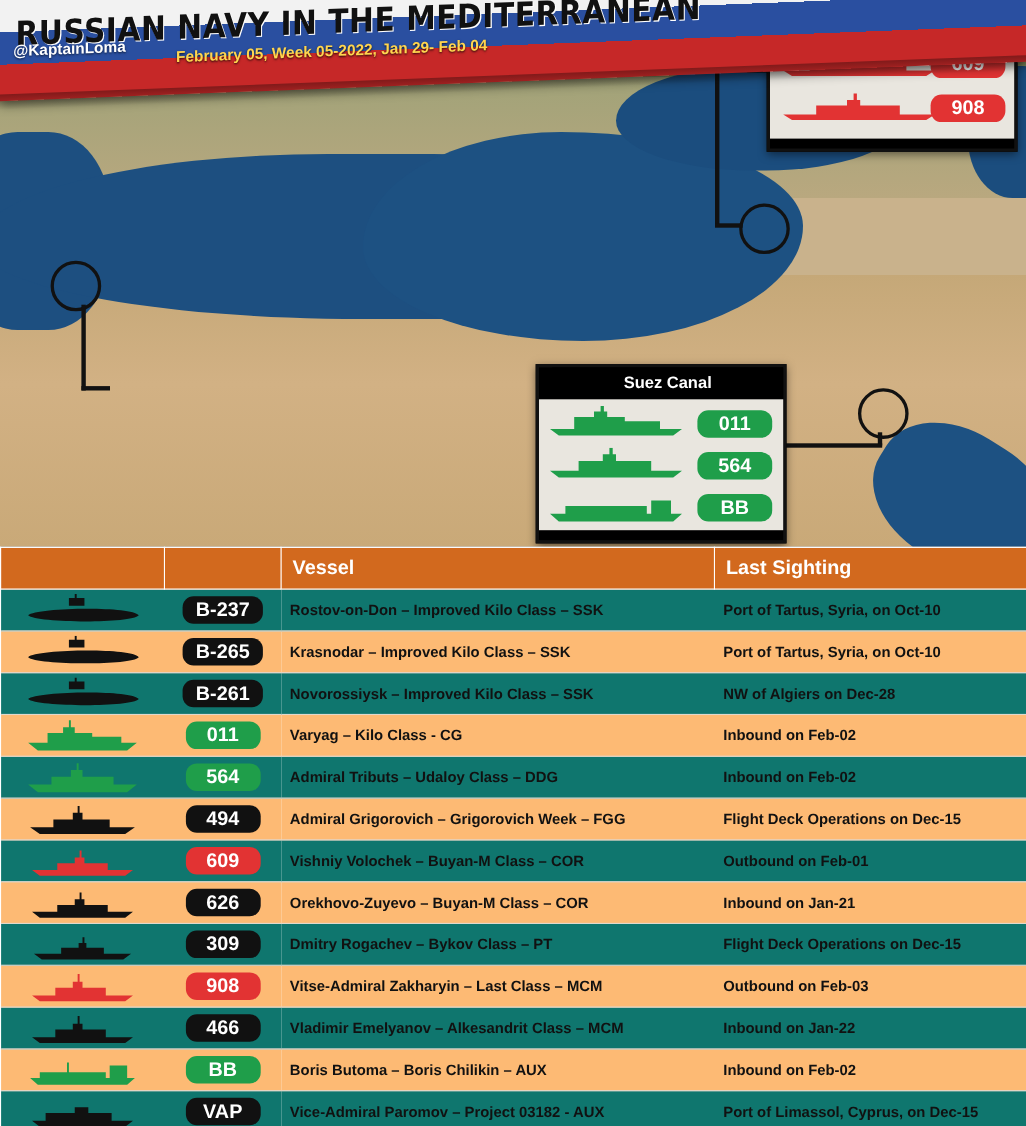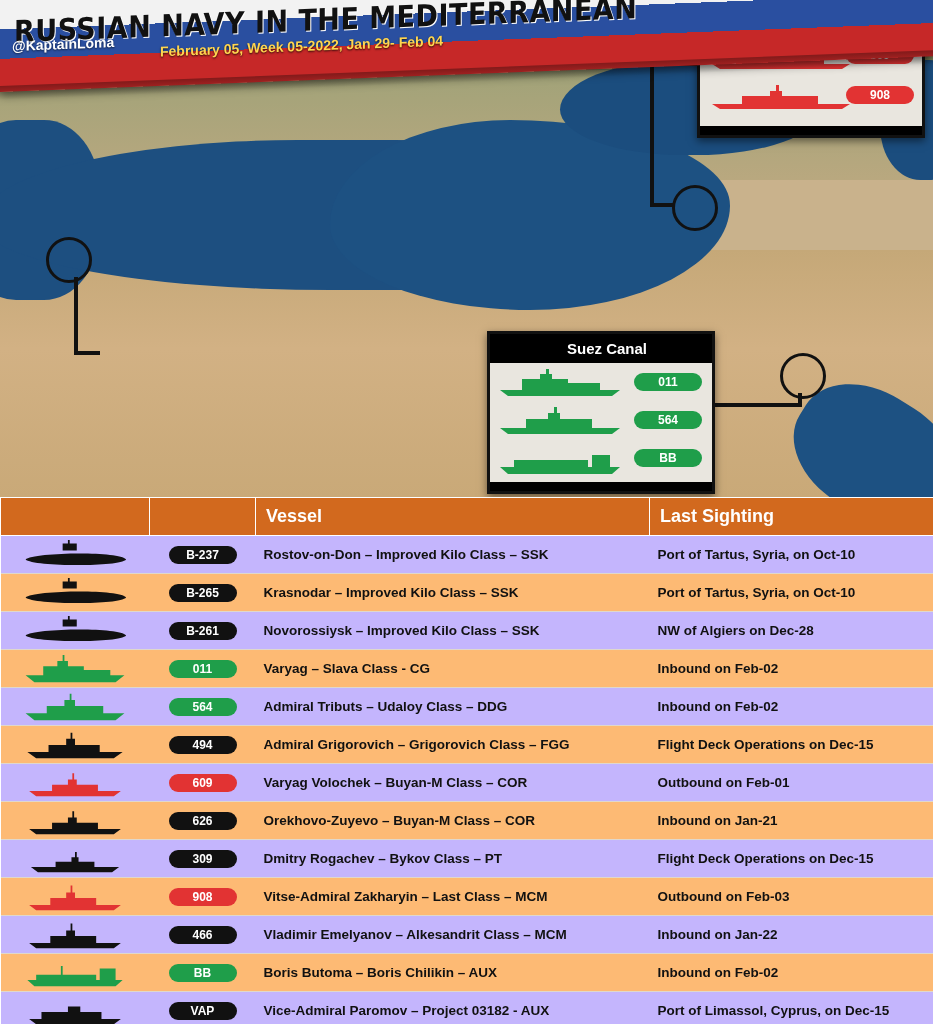--- a/index.html
+++ b/index.html
@@ -117,21 +117,21 @@
   .suez-body{position:relative;height:119px;background:#cfd8d8;}
 
   .gib{left:95px;top:310px;width:220px;height:72px;border:3px solid #111;background:#e9e6df;}
   .gib .c-title{background:#000;color:#fff;font-size:15px;font-weight:bold;text-align:center;padding:6px 4px;}
   .gib .c-sub{font-size:15px;color:#111;text-align:center;padding:9px 4px;background:#e9e6df;}
 
   .pin{position:absolute;border:3px solid #111;border-radius:50%;width:40px;height:40px;}
   .leader{position:absolute;background:#111;}
 
   .tag{
-    display:inline-block;color:#fff;font-weight:bold;font-size:12px;
+    display:inline-block;color:#fff;font-weight:bold;font-size:18px;
     padding:2px 12px;border-radius:10px;text-align:center;min-width:44px;
   }
   .tag.red{background:#e23333;}
   .tag.green{background:#1f9e4a;}
   .tag.black{background:#111;}
 
   
   .mini-ship{position:absolute;height:22px;}
   .mini-ship svg{display:block;}
 
@@ -146,21 +146,21 @@
   }
   th.c-icon{width:128px;}
   th.c-pennant{width:85px;}
   th.c-vessel{width:373px;}
   th.c-sight{width:347px;}
   td{
     font-size:13.5px;color:#1a1a1a;font-weight:bold;
     padding:3px 8px;border-bottom:1px solid #e0d8cc;
     vertical-align:middle;height:31px;
   }
-  tr.even td{background:#c4b5fd;}
+  tr.even td{background:#0f766e;}
   tr.odd td{background:#fdba74;}
   td.icon{padding:0 6px;text-align:center;}
   td.pennant{text-align:center;}
   td.vessel{color:#111;}
   td.sight{color:#111;}
   .silh{display:block;margin:0 auto;}
 </style>
 </head>
 <body>
 
@@ -285,51 +285,51 @@
           <td class="vessel">Novorossiysk – Improved Kilo Class – SSK</td>
           <td class="sight">NW of Algiers on Dec-28</td>
         </tr>
         <tr class="odd">
           <td class="icon">
             <svg class="silh" width="120" height="30" viewBox="0 0 120 34">
               <path d="M4 24 L116 24 L106 32 L14 32 Z M24 24 L24 14 L40 14 L40 8 L52 8 L52 14 L70 14 L70 18 L100 18 L100 24 Z M46 8 L46 1 L48 1 L48 8 Z" fill="#1f9e4a"></path>
             </svg>
           </td>
           <td class="pennant"><span class="tag green">011</span></td>
-          <td class="vessel">Varyag – Slava Class - CG</td>
+          <td class="vessel">Varyag – Kilo Class - CG</td>
           <td class="sight">Inbound on Feb-02</td>
         </tr>
         <tr class="even">
           <td class="icon">
             <svg class="silh" width="120" height="30" viewBox="0 0 120 34">
               <path d="M4 24 L116 24 L106 32 L14 32 Z M28 24 L28 16 L48 16 L48 9 L60 9 L60 16 L92 16 L92 24 Z M54 9 L54 2 L56 2 L56 9 Z" fill="#1f9e4a"></path>
             </svg>
           </td>
           <td class="pennant"><span class="tag green">564</span></td>
           <td class="vessel">Admiral Tributs – Udaloy Class – DDG</td>
           <td class="sight">Inbound on Feb-02</td>
         </tr>
         <tr class="odd">
           <td class="icon">
             <svg class="silh" width="120" height="30" viewBox="0 0 120 34">
               <path d="M6 25 L114 25 L104 32 L16 32 Z M30 25 L30 17 L50 17 L50 10 L60 10 L60 17 L88 17 L88 25 Z M55 10 L55 3 L57 3 L57 10 Z" fill="#111111"></path>
             </svg>
           </td>
           <td class="pennant"><span class="tag black">494</span></td>
-          <td class="vessel">Admiral Grigorovich – Grigorovich Class – FGG</td>
+          <td class="vessel">Admiral Grigorovich – Grigorovich Week – FGG</td>
           <td class="sight">Flight Deck Operations on Dec-15</td>
         </tr>
         <tr class="even">
           <td class="icon">
             <svg class="silh" width="120" height="30" viewBox="0 0 120 34">
               <path d="M8 26 L112 26 L104 32 L16 32 Z M34 26 L34 19 L52 19 L52 13 L62 13 L62 19 L86 19 L86 26 Z M57 13 L57 6 L59 6 L59 13 Z" fill="#e23333"></path>
             </svg>
           </td>
           <td class="pennant"><span class="tag red">609</span></td>
-          <td class="vessel">Varyag Volochek – Buyan-M Class – COR</td>
+          <td class="vessel">Vishniy Volochek – Buyan-M Class – COR</td>
           <td class="sight">Outbound on Feb-01</td>
         </tr>
         <tr class="odd">
           <td class="icon">
             <svg class="silh" width="120" height="30" viewBox="0 0 120 34">
               <path d="M8 26 L112 26 L104 32 L16 32 Z M34 26 L34 19 L52 19 L52 13 L62 13 L62 19 L86 19 L86 26 Z M57 13 L57 6 L59 6 L59 13 Z" fill="#111111"></path>
             </svg>
           </td>
           <td class="pennant"><span class="tag black">626</span></td>
           <td class="vessel">Orekhovo-Zuyevo – Buyan-M Class – COR</td>

